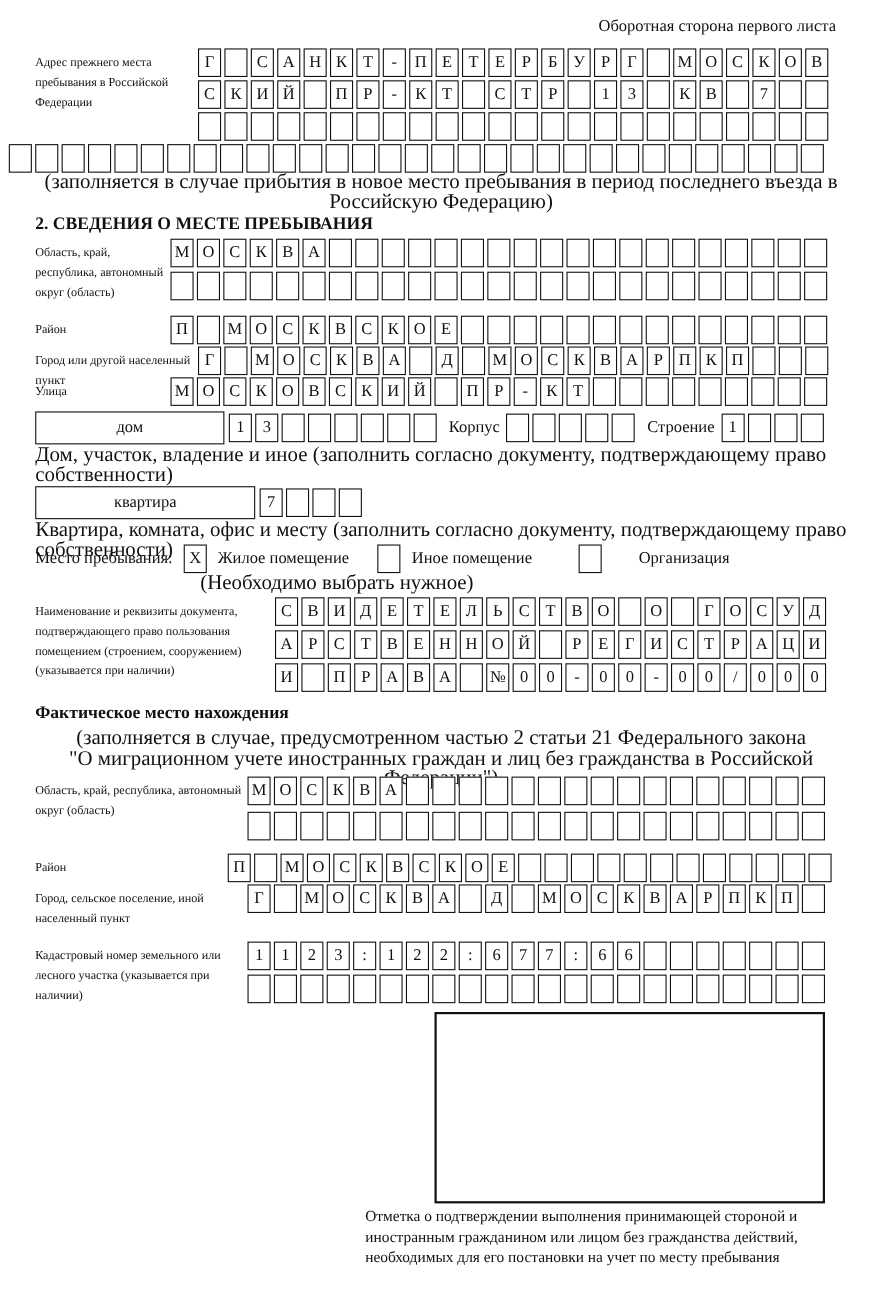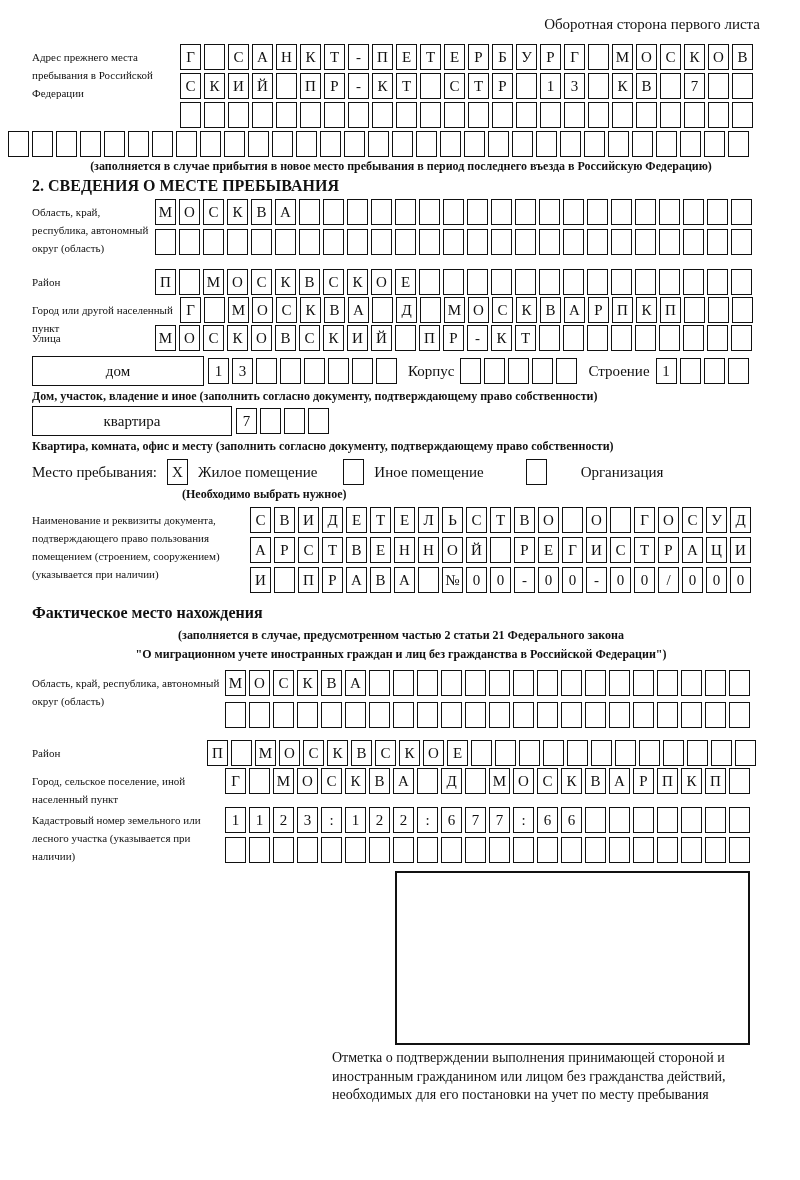--- a/index.html
+++ b/index.html
@@ -8,38 +8,38 @@
   .hdr-note{text-align:right;font-size:15px;height:22px;margin-bottom:6px;padding-right:10px;}
   .field{display:flex;align-items:flex-start;overflow:visible;}
   .flabel{font-size:11px;line-height:18px;flex:none;padding-top:4px;}
   .rows{flex:none;}
   .boxrow{display:flex;}
   .cb{flex:none;width:21px;height:26px;box-sizing:border-box;border:1.5px solid #111;margin-right:3px;
       display:flex;align-items:center;justify-content:center;font-size:15px;background:#fff;}
   .w148{width:148px;} .w123{width:123px;} .w218{width:218px;} .w193{width:193px;} .w175{width:175px;}
   .h90{height:87px;} .mb3 .boxrow{margin-bottom:3px;} .mb4 .boxrow{margin-bottom:4px;} .mb6 .boxrow{margin-bottom:6px;}
   .fullrow{margin-left:-24px;margin-bottom:0;}
-  .caption{font-size:12px;line-height:18px;font-weight:bold;}
+  .caption{font-size:19px;line-height:18px;}
   .center{text-align:center;}
   .h2{font-size:16px;font-weight:bold;height:22px;margin-top:2px;}
   .f-oblast{height:70px;} .f-raion{height:28px;} .f-gorod{height:28px;} .f-ulitsa{height:30px;}
   .specrow{display:flex;align-items:center;height:32px;}
   .rect{box-sizing:border-box;border:1.8px solid #111;height:30px;display:flex;align-items:center;justify-content:center;font-size:15px;flex:none;}
   .rect-dom{width:172px;margin-right:4px;} .rect-kv{width:200px;margin-right:4px;}
   .inlbl{font-size:15px;flex:none;padding:0 6px 0 8px;}
   .mesto{display:flex;align-items:center;height:26px;font-size:15px;margin-top:2px;}
   .mesto .cb{margin:0 10px;}
   .hint{width:400px;margin-left:150px;height:20px;}
   .f-doc{height:84px;margin-top:2px;}
   .f-doc .boxrow{margin-bottom:4px;}
   .fact-h{margin-top:13px;height:22px;}
   .f-factoblast{height:64px;margin-top:6px;}
   .f-factraion{height:28px;margin-top:6px;}
   .f-factgorod{height:30px;}
-  .f-kadastr{height:60px;margin-top:9px;}
+  .f-kadastr{height:60px;margin-top:22px;}
   .stampbox{box-sizing:border-box;margin-left:363px;margin-top:4px;width:355px;height:174px;border:2px solid #111;}
   .stampcap{width:460px;margin-left:300px;margin-top:4px;font-size:14px;line-height:18.5px;}
   .fcap{height:19px;}
 </style>
 </head>
 <body>
 
 <div class="page">
 
   <div class="hdr-note">Оборотная сторона первого листа</div>

